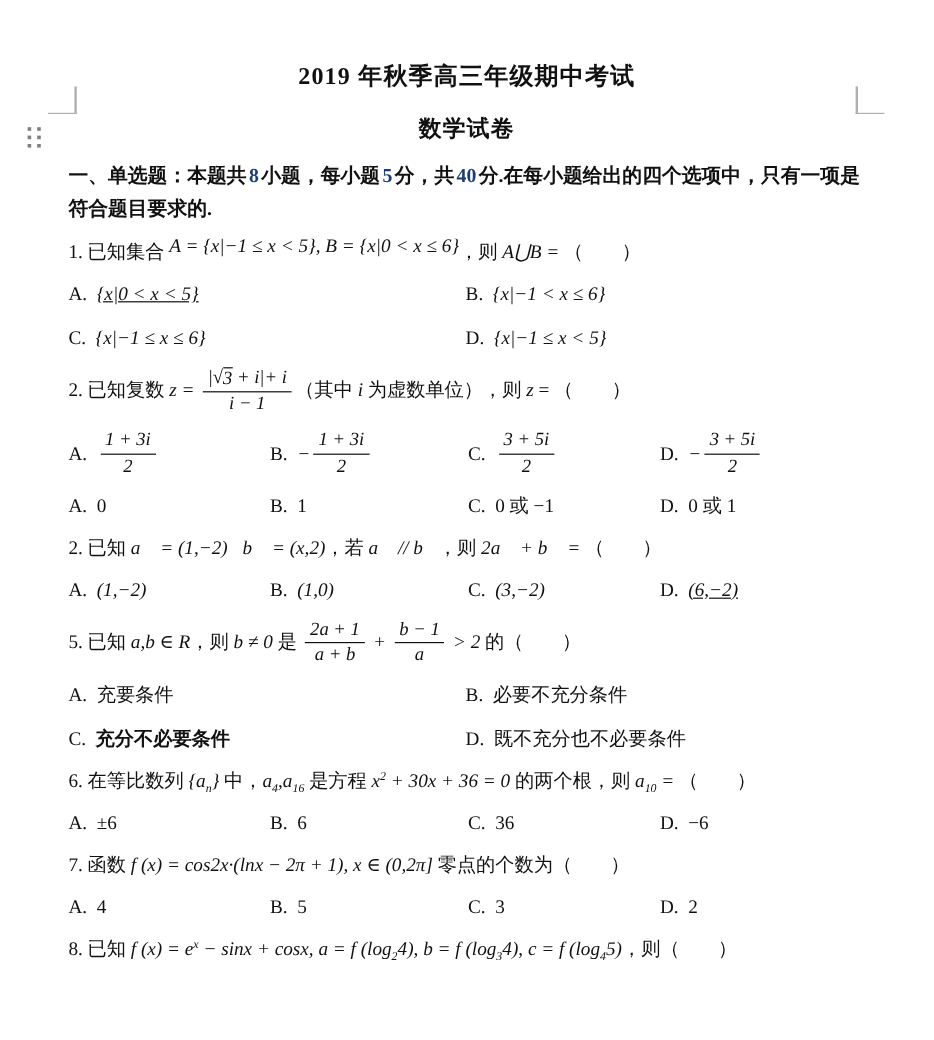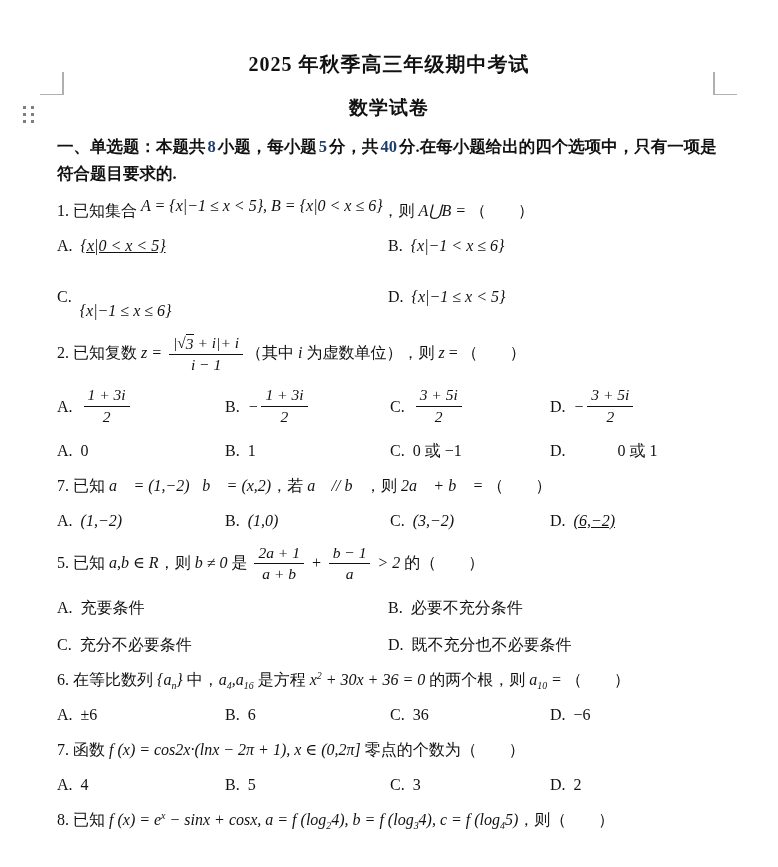--- a/index.html
+++ b/index.html
@@ -70,42 +70,42 @@
   <span class="drag-dots">
     <i></i>
       <i></i>
       <i></i>
       <i></i>
       <i></i>
       <i></i>
   </span>
 
   <div class="content">
-    <h1 class="title">2025 年秋季高三年级期中考试</h1>
+    <h1 class="title">2019 年秋季高三年级期中考试</h1>
     <h2 class="subtitle">数学试卷</h2>
     <p class="section" id="section-header"><span class="txt">一、单选题：本题共</span><span class="num-accent">8</span><span class="txt">小题，每小题</span><span class="num-accent">5</span><span class="txt">分，共</span><span class="num-accent">40</span><span class="txt">分.在每小题给出的四个选项中，只有一项是符合题目要求的.</span></p>
     <div id="questions">
         <div class="question">
           <p class="stem"><span class="txt">1. 已知集合 </span><span class="math raised">A = {x|−1 ≤ x &lt; 5}, B = {x|0 &lt; x ≤ 6}</span><span class="txt">，则 </span><span class="math">A⋃B = </span><span class="txt">（　　）</span></p>
           <div class="opts cols-2">
             <div class="option">
               <span class="olabel">A.</span>
               <span class="obody" style="display: inline-flex; align-items: center; text-decoration: underline;">
                 <span class="math">{x|0 &lt; x &lt; 5}</span>
               </span>
             </div>
             <div class="option">
               <span class="olabel">B.</span>
               <span class="obody" style="display: inline-flex; align-items: center;">
                 <span class="math">{x|−1 &lt; x ≤ 6}</span>
               </span>
             </div>
             <div class="option">
               <span class="olabel">C.</span>
-              <span class="obody" style="display: inline-flex; align-items: center; margin-top: 28px;">
+              <span class="obody" style="display: inline-flex; align-items: center;">
                 <span class="math">{x|−1 ≤ x ≤ 6}</span>
               </span>
             </div>
             <div class="option">
               <span class="olabel">D.</span>
               <span class="obody" style="display: inline-flex; align-items: center;">
                 <span class="math">{x|−1 ≤ x &lt; 5}</span>
               </span>
             </div>
           </div>
@@ -174,28 +174,28 @@
               </span>
             </div>
             <div class="option">
               <span class="olabel">C.</span>
               <span class="obody" style="display: inline-flex; align-items: center;">
                 <span class="txt">0 或 −1</span>
               </span>
             </div>
             <div class="option">
               <span class="olabel">D.</span>
-              <span class="obody" style="display: inline-flex; align-items: center; margin-left: 44px;">
+              <span class="obody" style="display: inline-flex; align-items: center;">
                 <span class="txt">0 或 1</span>
               </span>
             </div>
           </div>
         </div>
         <div class="question">
-          <p class="stem"><span class="txt">7. 已知 </span><span class="math">a⃗ = (1,−2)，b⃗ = (x,2)</span><span class="txt">，若 </span><span class="math">a⃗ // b⃗</span><span class="txt">，则 </span><span class="math">2a⃗ + b⃗ = </span><span class="txt">（　　）</span></p>
+          <p class="stem"><span class="txt">2. 已知 </span><span class="math">a⃗ = (1,−2)，b⃗ = (x,2)</span><span class="txt">，若 </span><span class="math">a⃗ // b⃗</span><span class="txt">，则 </span><span class="math">2a⃗ + b⃗ = </span><span class="txt">（　　）</span></p>
           <div class="opts cols-4">
             <div class="option">
               <span class="olabel">A.</span>
               <span class="obody" style="display: inline-flex; align-items: center;">
                 <span class="math">(1,−2)</span>
               </span>
             </div>
             <div class="option">
               <span class="olabel">B.</span>
               <span class="obody" style="display: inline-flex; align-items: center;">
@@ -232,21 +232,21 @@
               </span>
             </div>
             <div class="option">
               <span class="olabel">B.</span>
               <span class="obody" style="display: inline-flex; align-items: center;">
                 <span class="txt">必要不充分条件</span>
               </span>
             </div>
             <div class="option">
               <span class="olabel">C.</span>
-              <span class="obody" style="display: inline-flex; align-items: center;">
+              <span class="obody" style="display: inline-flex; align-items: center; font-weight: bold;">
                 <span class="txt">充分不必要条件</span>
               </span>
             </div>
             <div class="option">
               <span class="olabel">D.</span>
               <span class="obody" style="display: inline-flex; align-items: center; justify-content: center;">
                 <span class="txt">既不充分也不必要条件</span>
               </span>
             </div>
           </div>

